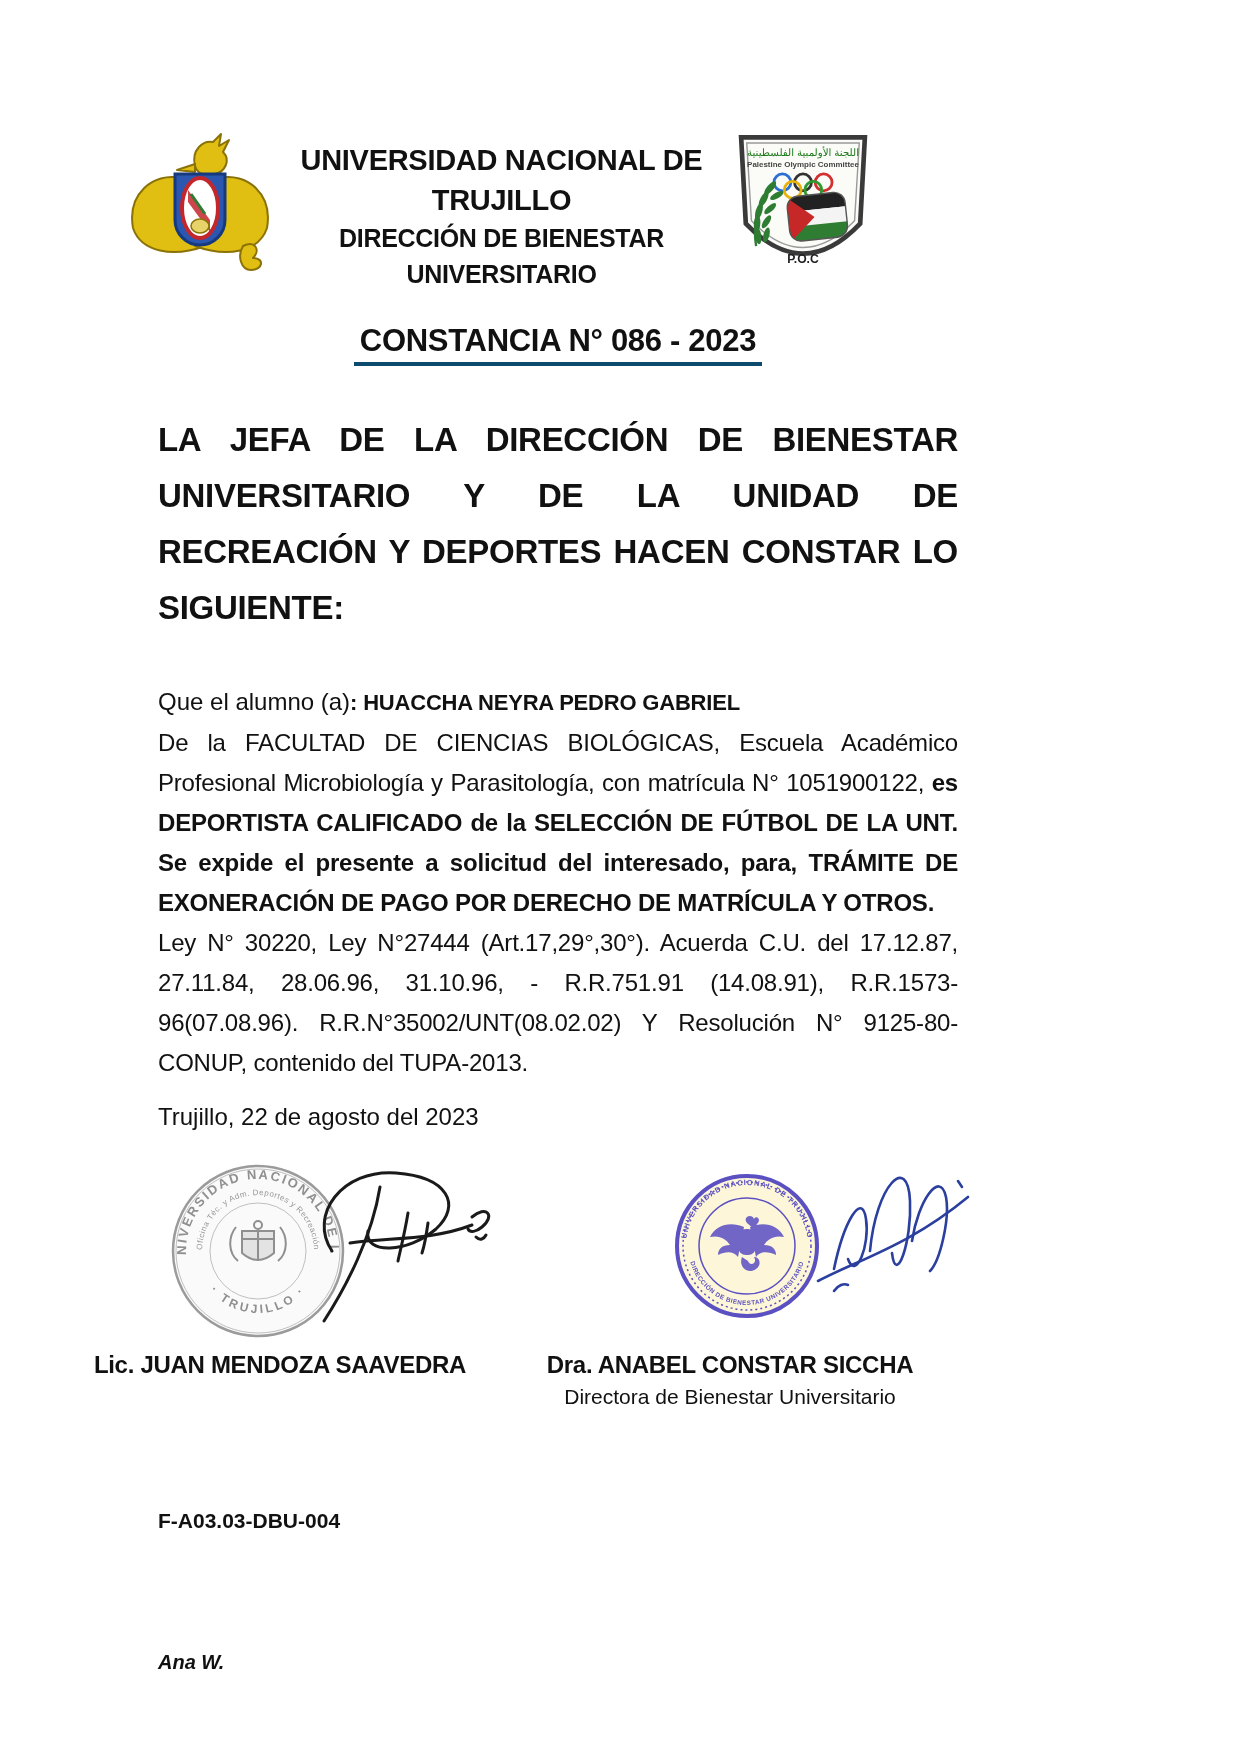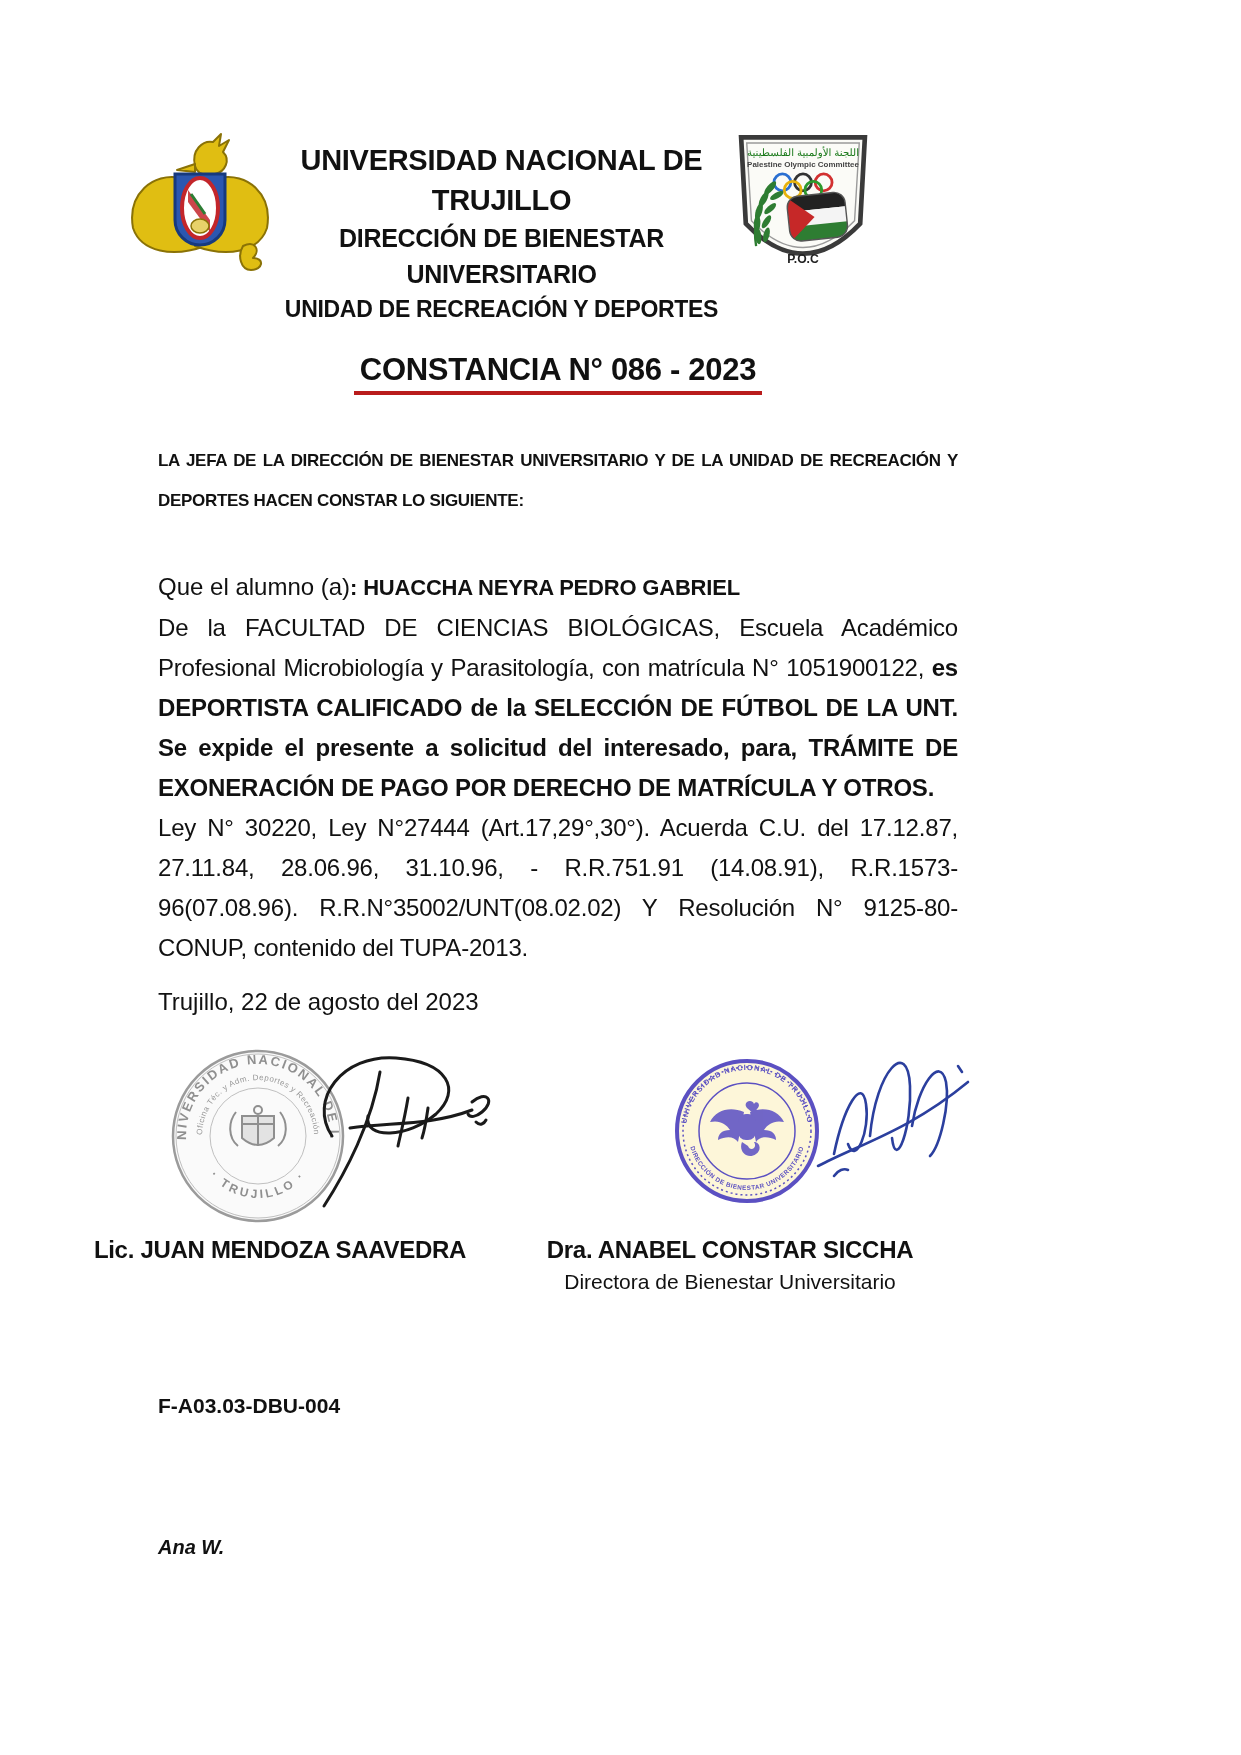--- a/index.html
+++ b/index.html
@@ -35,29 +35,29 @@
   .content {
     width: 800px;
     margin: 0 auto 0 158px;
   }
   .doc-title-wrap { text-align: center; margin-top: 26px; }
   .doc-title {
     display: inline-block;
     font-size: 31px;
     font-weight: 700;
     letter-spacing: -0.3px;
-    border-bottom: 4px solid #b91c1c;
+    border-bottom: 4px solid #0c4a6e;
     padding: 0 6px 3px 6px;
   }
 
   .intro-par {
     margin-top: 46px;
-    font-size: 17px;
+    font-size: 33px;
     font-weight: 700;
-    line-height: 40px;
+    line-height: 56px;
     text-align: justify;
     letter-spacing: -0.3px;
   }
 
   .student-line { margin-top: 46px; font-size: 24px; line-height: 40px; }
   .student-name { font-weight: 700; font-size: 22px; letter-spacing: -0.2px; }
 
   .body-par, .legal-par {
     font-size: 24px;
     line-height: 40px;
@@ -133,21 +133,20 @@
         <ellipse cx="75" cy="80" rx="18" ry="30" fill="#ffffff" stroke="#c3262b" stroke-width="4"></ellipse>
         <path d="M63,62 L85,92 L85,104 L63,74 Z" fill="#c3262b" opacity="0.85"></path>
         <path d="M66,66 L80,86" stroke="#2c7d33" stroke-width="3"></path>
         <ellipse cx="75" cy="98" rx="9" ry="7" fill="#e8d26a" stroke="#8a7206" stroke-width="1.5"></ellipse>
       </svg>
     </div>
 
     <div class="header-text">
       <div class="header-line1">UNIVERSIDAD NACIONAL DE TRUJILLO</div>
       <div class="header-line2">DIRECCIÓN DE BIENESTAR UNIVERSITARIO</div>
-      <div class="header-line3">UNIDAD DE RECREACIÓN Y DEPORTES</div>
     </div>
 
     <div class="poc-wrap">
       <svg width="150" height="165" viewBox="0 0 160 172">
         <path d="M14,8 H146 L141,100 Q80,164 19,100 Z" fill="#fbfbf7" stroke="#3a3a3a" stroke-width="5"></path>
         <path d="M20,14 H140 L135,97 Q80,154 25,97 Z" fill="none" stroke="#9a9a9a" stroke-width="1.5"></path>
         <text x="80" y="28" font-size="11" text-anchor="middle" fill="#1a7a1a">اللجنة الأولمبية الفلسطينية</text>
         <text x="80" y="40" font-size="8.5" font-weight="bold" text-anchor="middle" fill="#444">Palestine Olympic Committee</text>
 
         <g fill="none" stroke-width="3">

